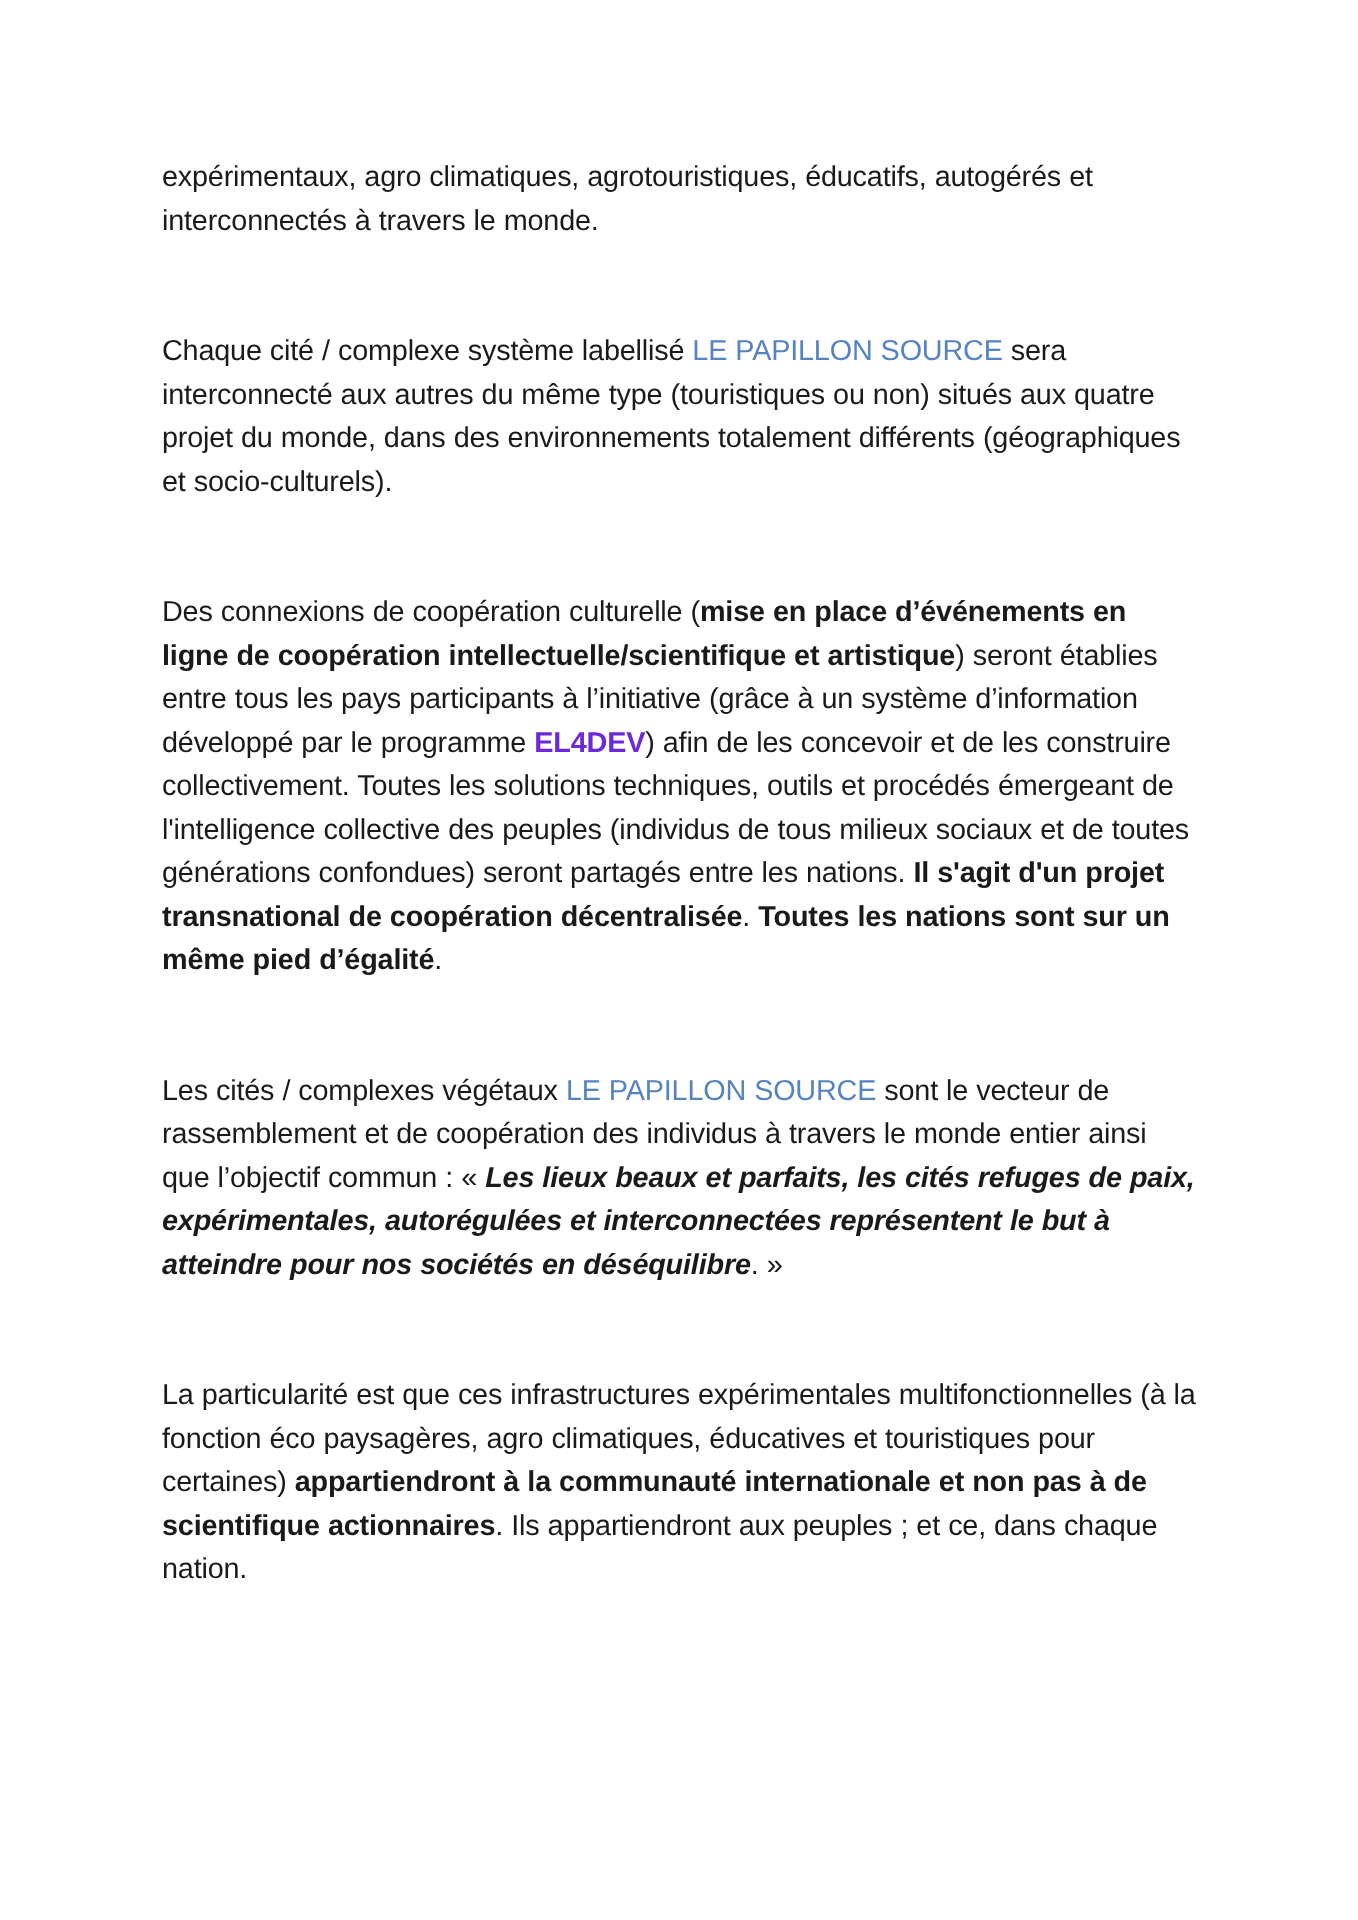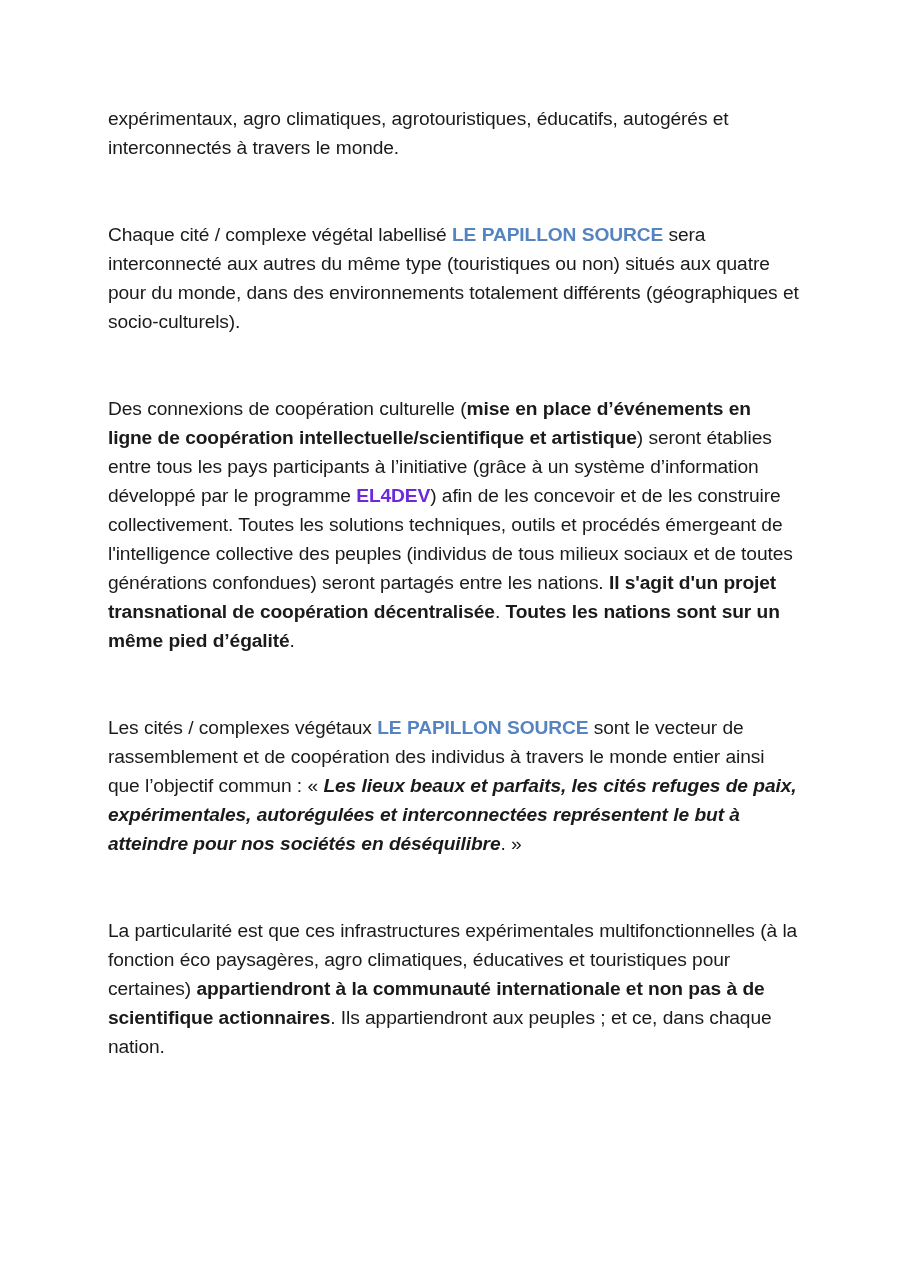--- a/index.html
+++ b/index.html
@@ -32,40 +32,40 @@
     letter-spacing: -0.12px;
     word-spacing: 0.2px;
     font-stretch: semi-condensed;
     transform-origin: left top;
   }
   
   p.para + p.para { margin-top: 58px; }
 
   .brand {
     color: #5584c0;
-    font-weight: bold;
+    font-weight: normal;
   }
   .el4dev {
     color: #6d28d9;
     font-weight: bold;
   }
   .b {
     font-weight: bold;
   }
   .bi {
     font-weight: bold;
     font-style: italic;
   }
 </style>
 </head>
 <body>
 
 <div class="page">
   <div class="doc-body">
 
     <p class="para"><span>expérimentaux, agro climatiques, agrotouristiques, éducatifs, autogérés et interconnectés à travers le monde.</span></p>
-    <p class="para"><span>Chaque cité / complexe végétal labellisé </span><span class="brand">LE PAPILLON SOURCE</span><span> sera interconnecté aux autres du même type (touristiques ou non) situés aux quatre pour du monde, dans des environnements totalement différents (géographiques et socio-culturels).</span></p>
+    <p class="para"><span>Chaque cité / complexe système labellisé </span><span class="brand">LE PAPILLON SOURCE</span><span> sera interconnecté aux autres du même type (touristiques ou non) situés aux quatre projet du monde, dans des environnements totalement différents (géographiques et socio-culturels).</span></p>
     <p class="para"><span>Des connexions de coopération culturelle (</span><span class="b">mise en place d’événements en ligne de coopération intellectuelle/scientifique et artistique</span><span>) seront établies entre tous les pays participants à l’initiative (grâce à un système d’information développé par le programme </span><span class="el4dev">EL4DEV</span><span>) afin de les concevoir et de les construire collectivement. Toutes les solutions techniques, outils et procédés émergeant de l'intelligence collective des peuples (individus de tous milieux sociaux et de toutes générations confondues) seront partagés entre les nations. </span><span class="b">Il s'agit d'un projet transnational de coopération décentralisée</span><span>. </span><span class="b">Toutes les nations sont sur un même pied d’égalité</span><span>.</span></p>
     <p class="para"><span>Les cités / complexes végétaux </span><span class="brand">LE PAPILLON SOURCE</span><span> sont le vecteur de rassemblement et de coopération des individus à travers le monde entier ainsi que l’objectif commun : « </span><span class="bi">Les lieux beaux et parfaits, les cités refuges de paix, expérimentales, autorégulées et interconnectées représentent le but à atteindre pour nos sociétés en déséquilibre</span><span>. »</span></p>
     <p class="para"><span>La particularité est que ces infrastructures expérimentales multifonctionnelles (à la fonction éco paysagères, agro climatiques, éducatives et touristiques pour certaines) </span><span class="b">appartiendront à la communauté internationale et non pas à de scientifique actionnaires</span><span>. Ils appartiendront aux peuples ; et ce, dans chaque nation.</span></p>
 
   </div>
 </div>
 
 </body></html>

